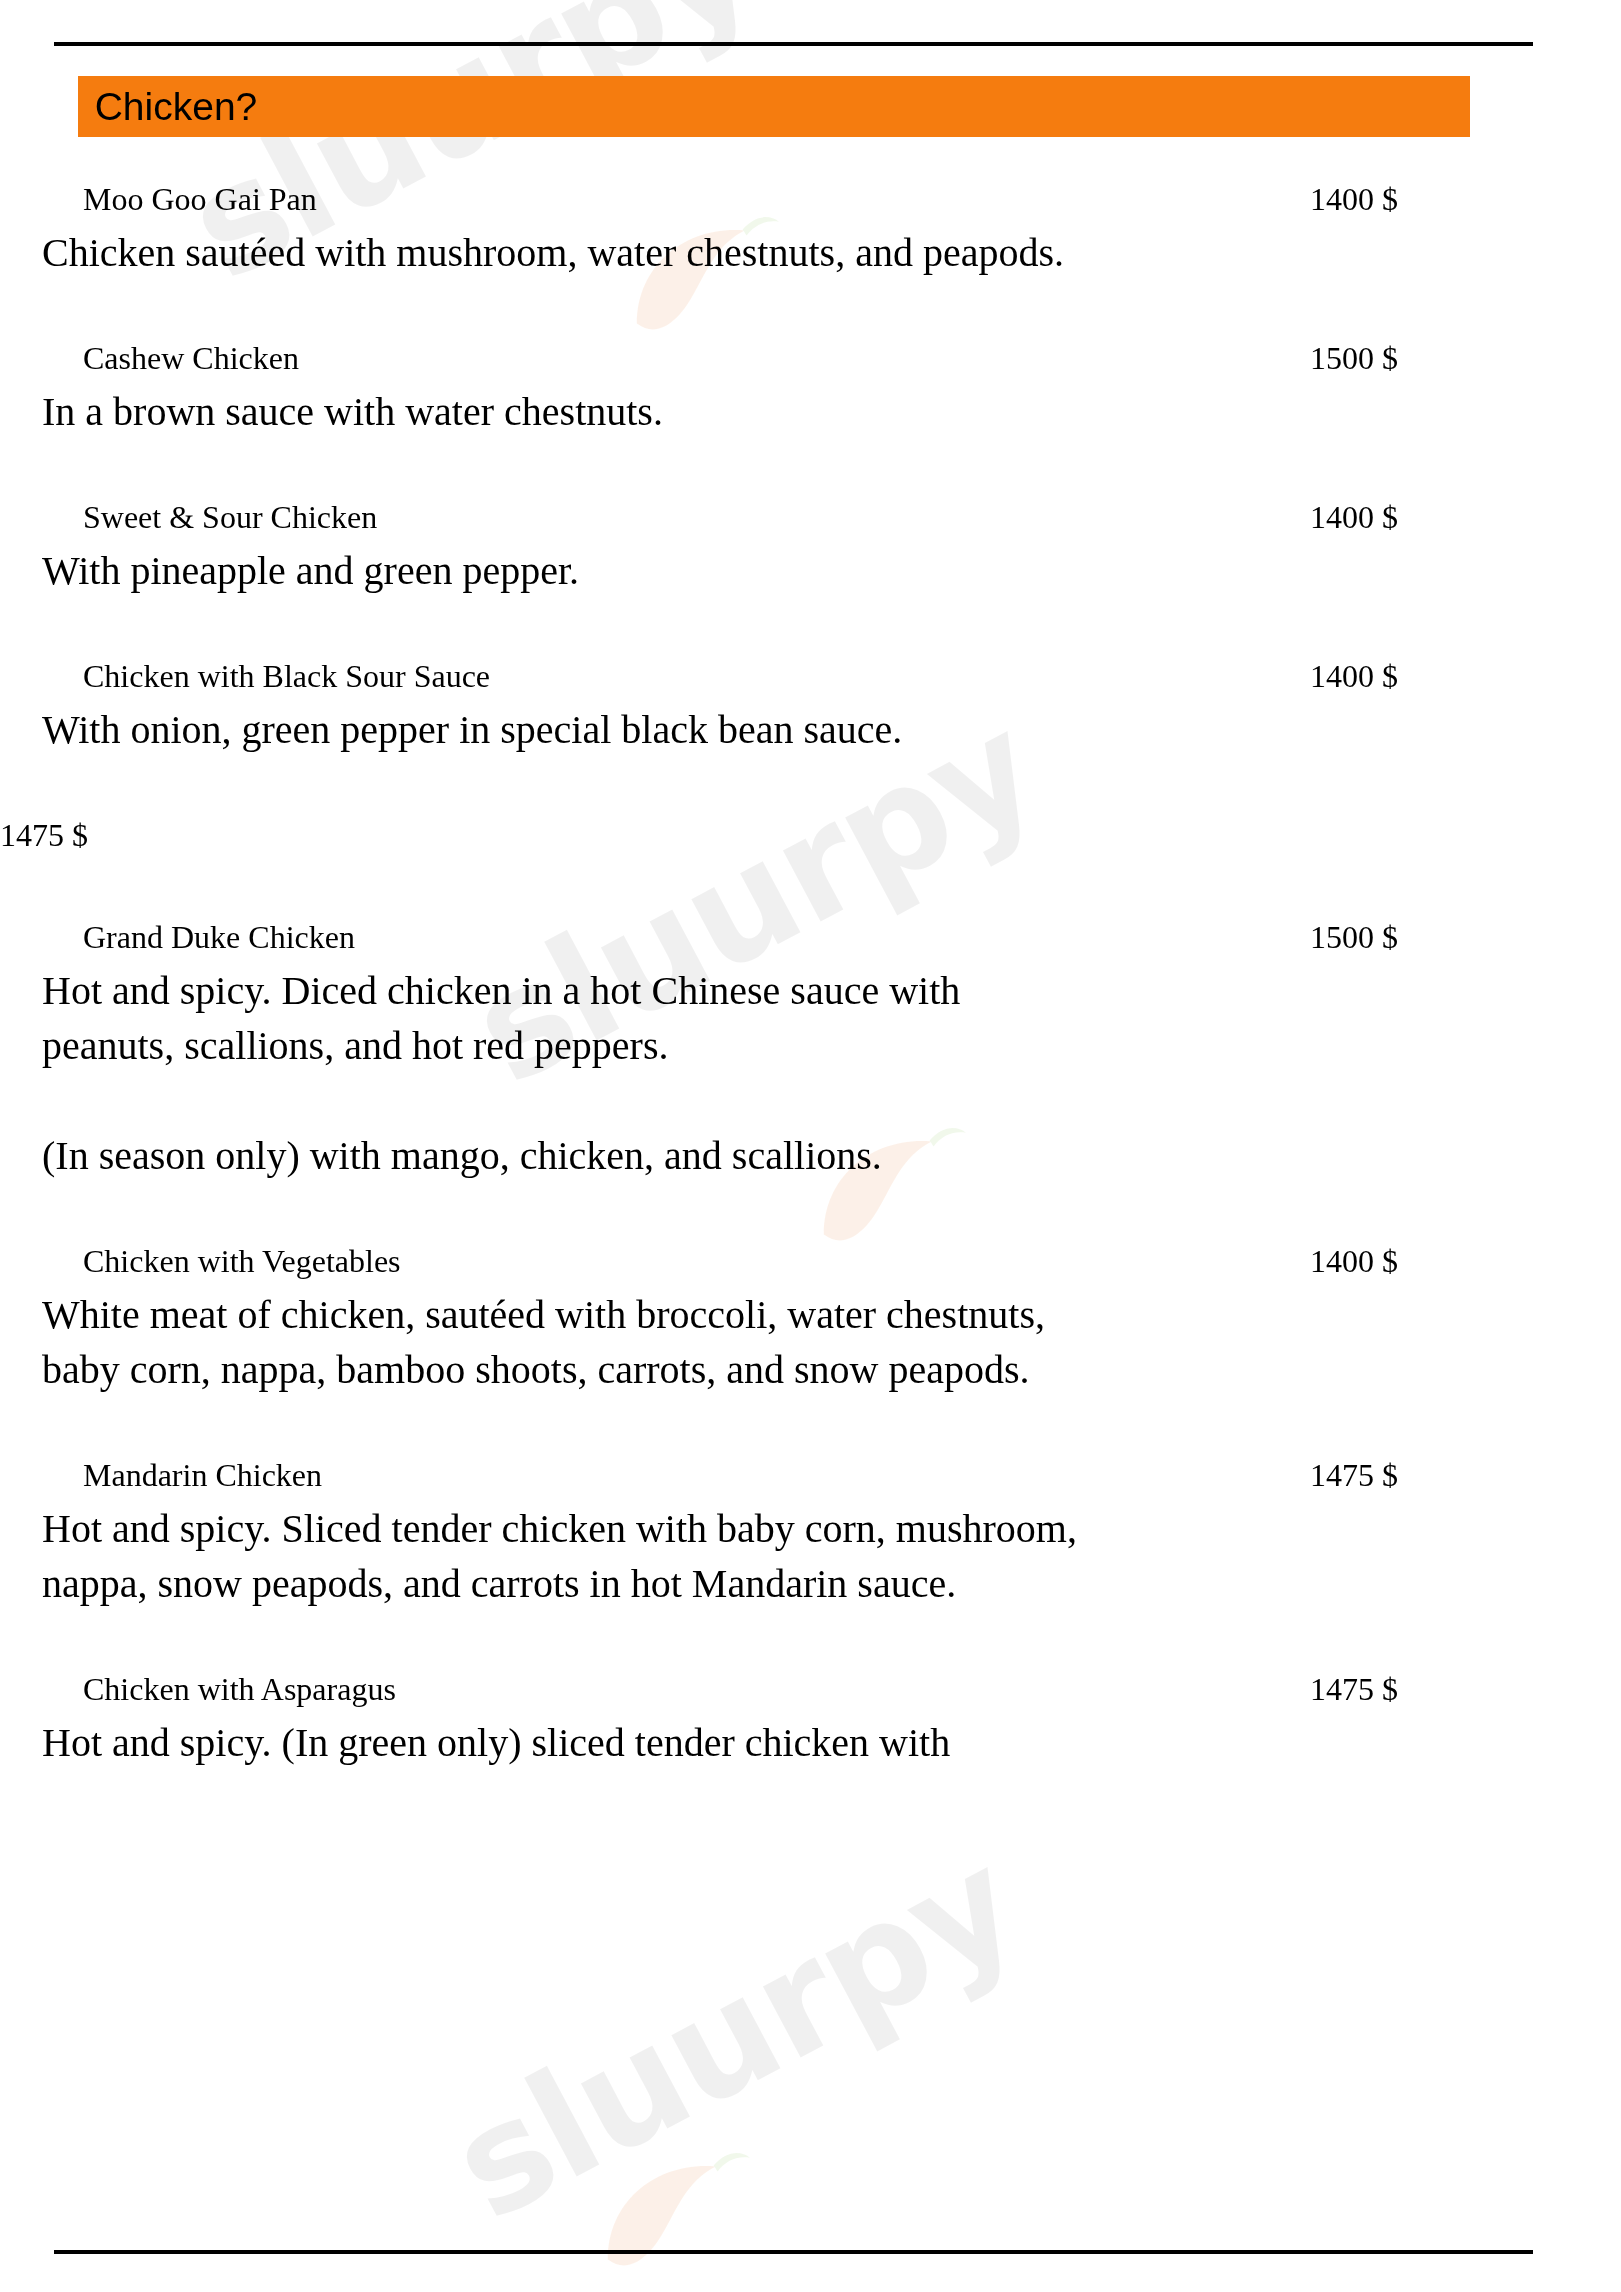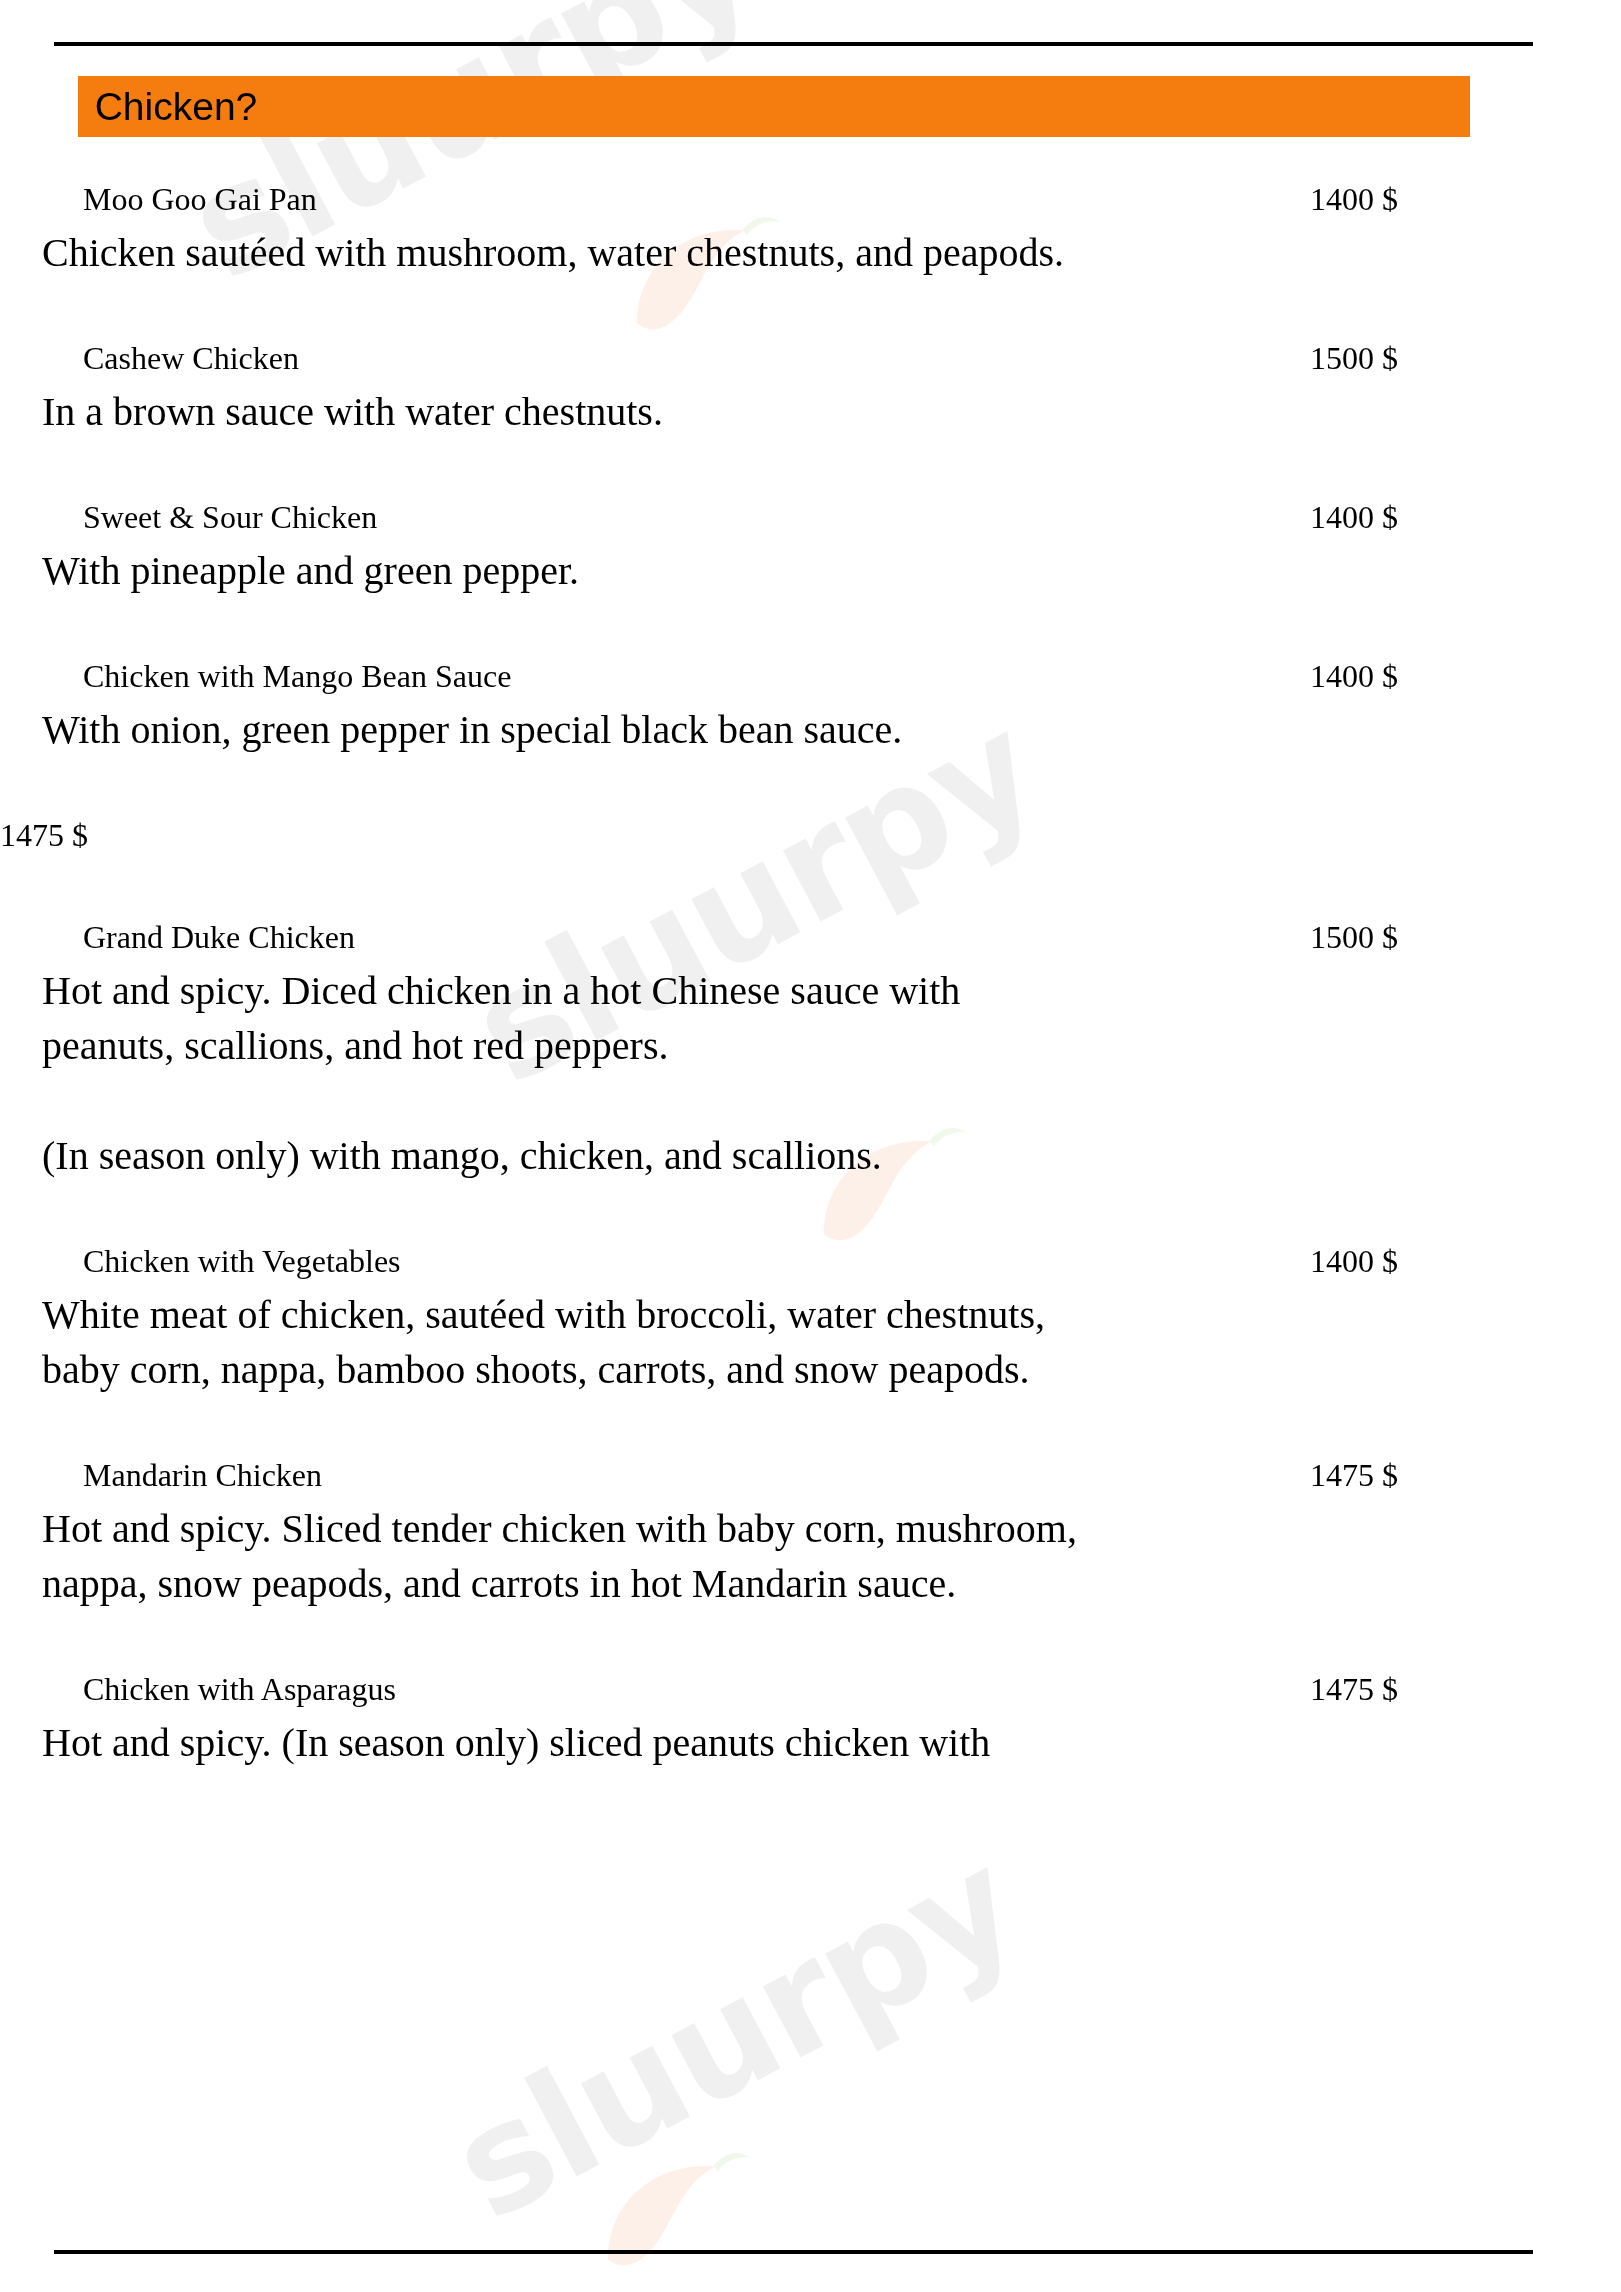--- a/index.html
+++ b/index.html
@@ -182,21 +182,21 @@
   <div class="item">
     <div class="item-row">
       <div class="item-name">Sweet &amp; Sour Chicken</div>
       <div class="item-price">1400 $</div>
     </div>
     <div class="item-desc">With pineapple and green pepper.</div>
   </div>
 
   <div class="item">
     <div class="item-row">
-      <div class="item-name">Chicken with Mango Bean Sauce</div>
+      <div class="item-name">Chicken with Black Sour Sauce</div>
       <div class="item-price">1400 $</div>
     </div>
     <div class="item-desc">With onion, green pepper in special black bean sauce.</div>
   </div>
 
   <div class="item">
     <div class="item-row">
       <div class="item-price">1475 $</div>
     </div>
   </div>
@@ -227,17 +227,17 @@
       <div class="item-price">1475 $</div>
     </div>
     <div class="item-desc">Hot and spicy. Sliced tender chicken with baby corn, mushroom, nappa, snow peapods, and carrots in hot Mandarin sauce.</div>
   </div>
 
   <div class="item">
     <div class="item-row">
       <div class="item-name">Chicken with Asparagus</div>
       <div class="item-price">1475 $</div>
     </div>
-    <div class="item-desc">Hot and spicy. (In season only) sliced peanuts chicken with</div>
+    <div class="item-desc">Hot and spicy. (In green only) sliced tender chicken with</div>
   </div>
 
 </div>
 
 
 </body></html>

